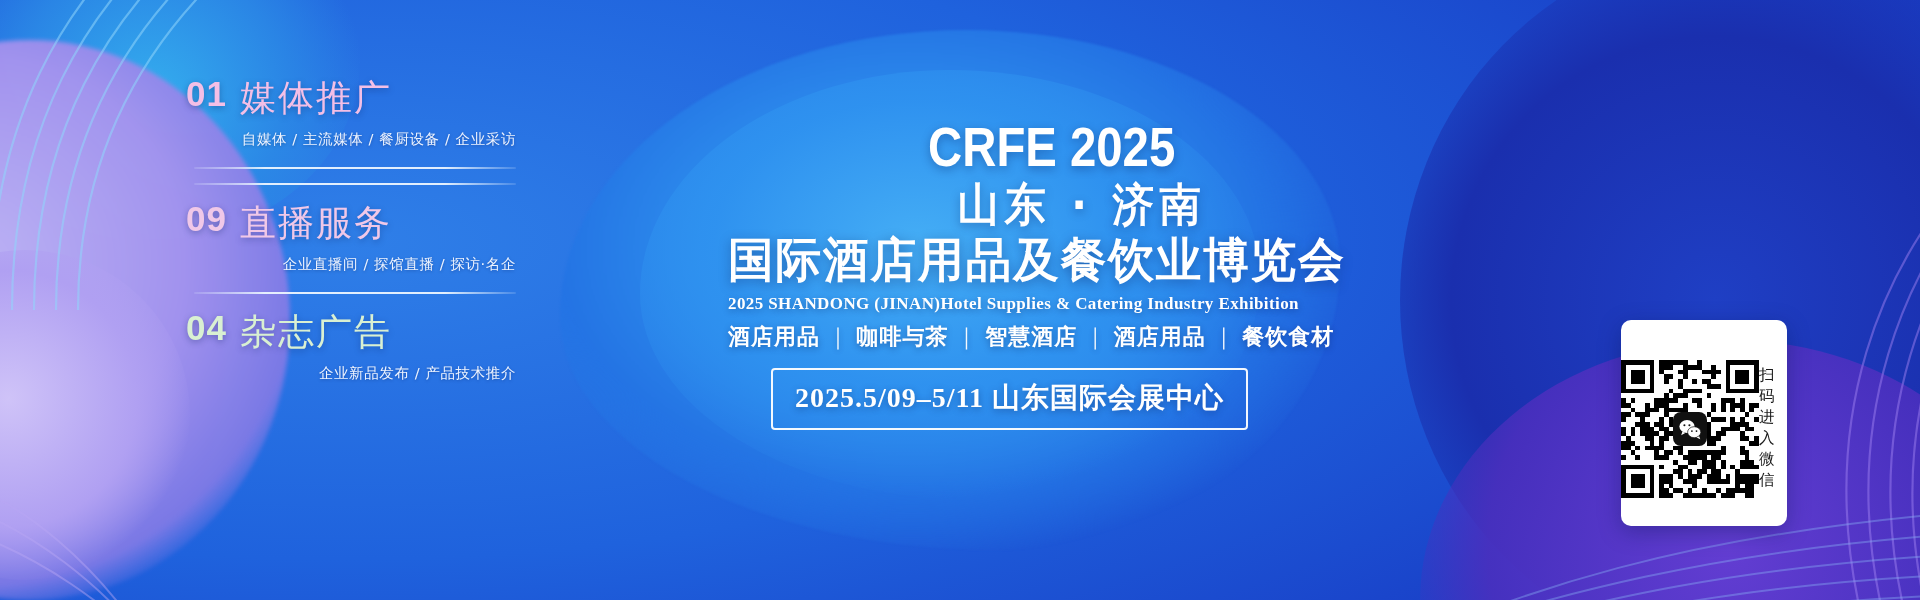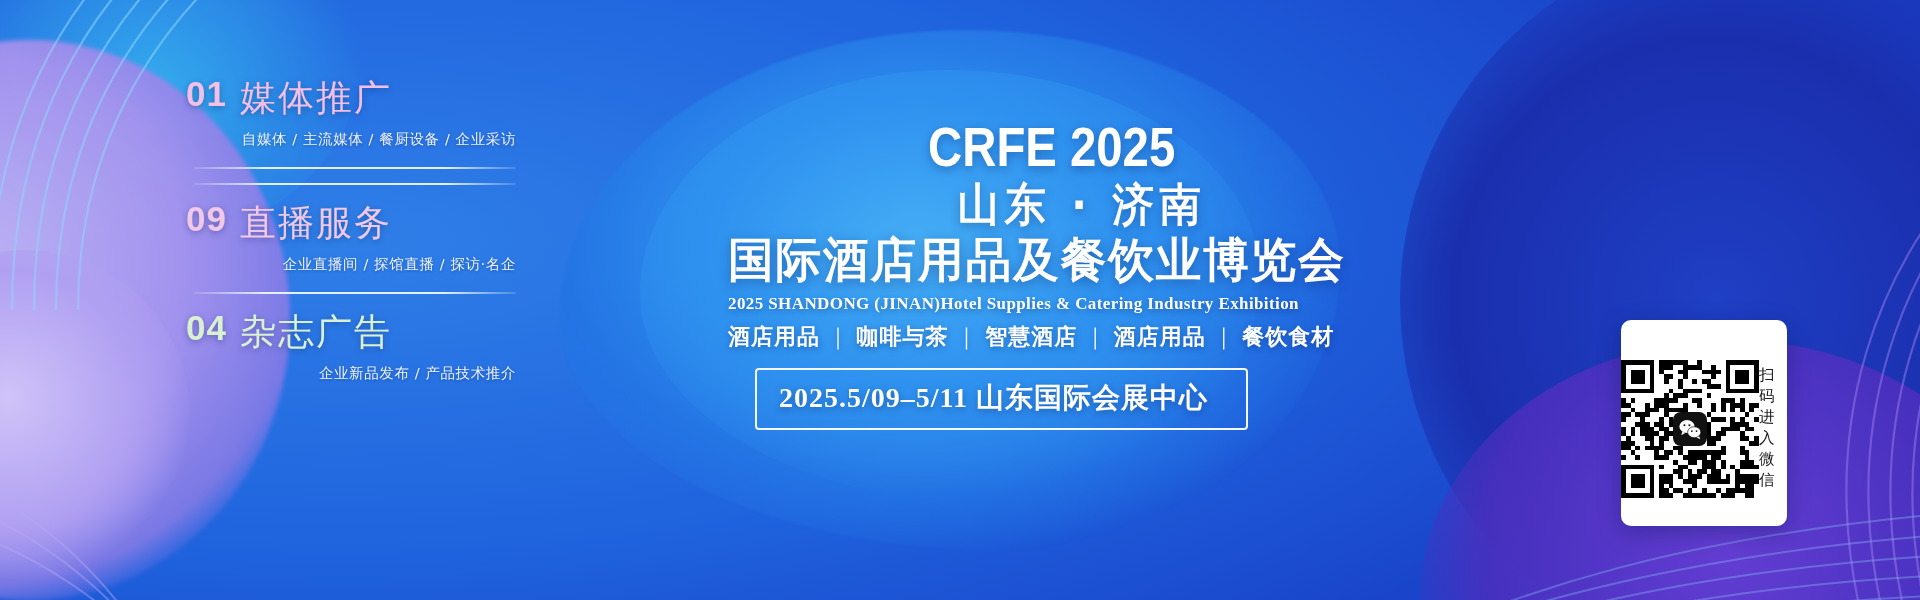--- a/index.html
+++ b/index.html
@@ -123,21 +123,21 @@
   #cats{
     color:#ffffff;font-size:22px;font-weight:700;letter-spacing:1px;
     margin-top:8px;white-space:nowrap;
     font-family:"DejaVu Serif","Liberation Serif",serif;
     text-shadow:0 2px 6px rgba(10,30,95,.4);
   }
   #cats .sep{font-weight:400;padding:0 7px;opacity:.95;}
   #date-box{
     margin-top:16px;display:inline-block;
     border:2px solid rgba(255,255,255,.95);border-radius:4px;
-    padding:9px 38px 11px 22px;
+    padding:9px 22px 11px 22px;
   }
   #date-text{
     color:#ffffff;font-size:28px;font-weight:700;letter-spacing:1px;white-space:nowrap;
     font-family:"Liberation Serif","DejaVu Serif",serif;
     text-shadow:0 2px 7px rgba(10,30,95,.4);
   }
 
   
   #qr-card{
     position:absolute;left:1621px;top:320px;width:166px;height:206px;

